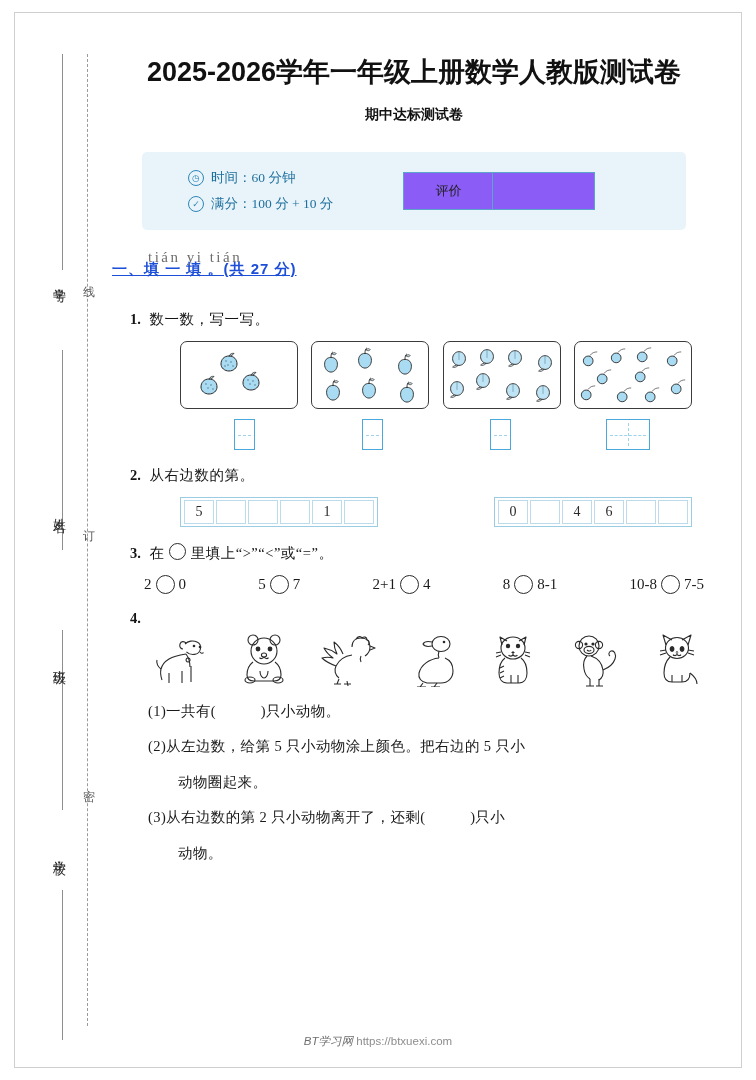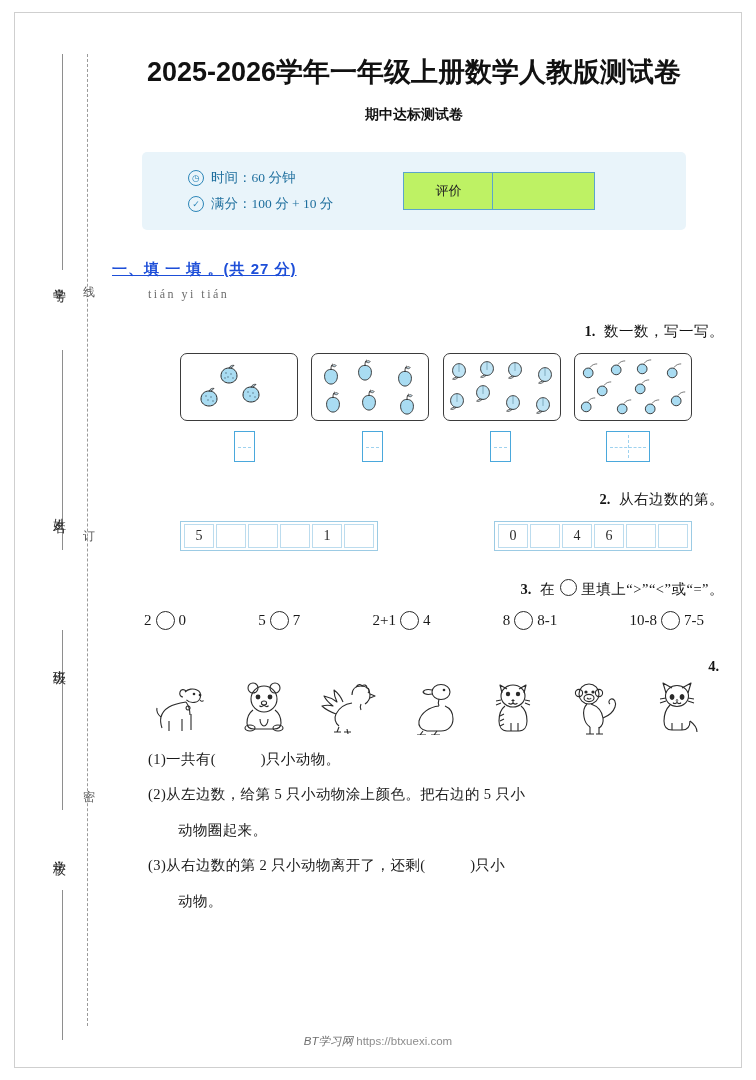--- a/index.html
+++ b/index.html
@@ -129,21 +129,21 @@
     margin-right: 7px;
     font-size: 9px;
     color: #2d86b8;
     line-height: 1;
     flex: none;
   }
   .eval-table {
     margin-left: 70px;
     display: flex;
     border: 1px solid #5ba5cb;
-    background: #bef264;
+    background: #8b5cf6;
     height: 38px;
     width: 192px;
     box-sizing: border-box;
   }
   .eval-cell-label {
     width: 88px;
     border-right: 1px solid #5ba5cb;
     display: flex;
     align-items: center;
     justify-content: center;
@@ -155,41 +155,39 @@
   
   .section-head {
     margin: 30px 0 0 8px;
     position: relative;
     height: 34px;
   }
   .pinyin {
     position: absolute;
     left: 36px;
     top: -11px;
-    font-size: 12px;
+    font-size: 15px;
     color: #6d6d6d;
     letter-spacing: 2.5px;
     font-family: "Liberation Serif", "DejaVu Serif", serif;
-    margin-top: 38px;
   }
   .section-title {
     font-family: "Liberation Sans", "DejaVu Sans", sans-serif;
     font-size: 15px;
     font-weight: 700;
     color: #1d4ed8;
     letter-spacing: 1px;
     text-decoration: underline;
   }
 
   
   .q {
-    margin: 28px 0 0 26px;
+    margin: 16px 0 0 26px;
     font-size: 14.5px;
     color: #141414;
-    text-align: right;
   }
   .q-label { font-weight: 700; margin-right: 5px; font-family: "Liberation Serif", serif; }
   .q-text { letter-spacing: 0.5px; }
 
   
   .pic-row {
     display: flex;
     justify-content: space-between;
     margin: 12px 0 0 76px;
     width: 512px;

